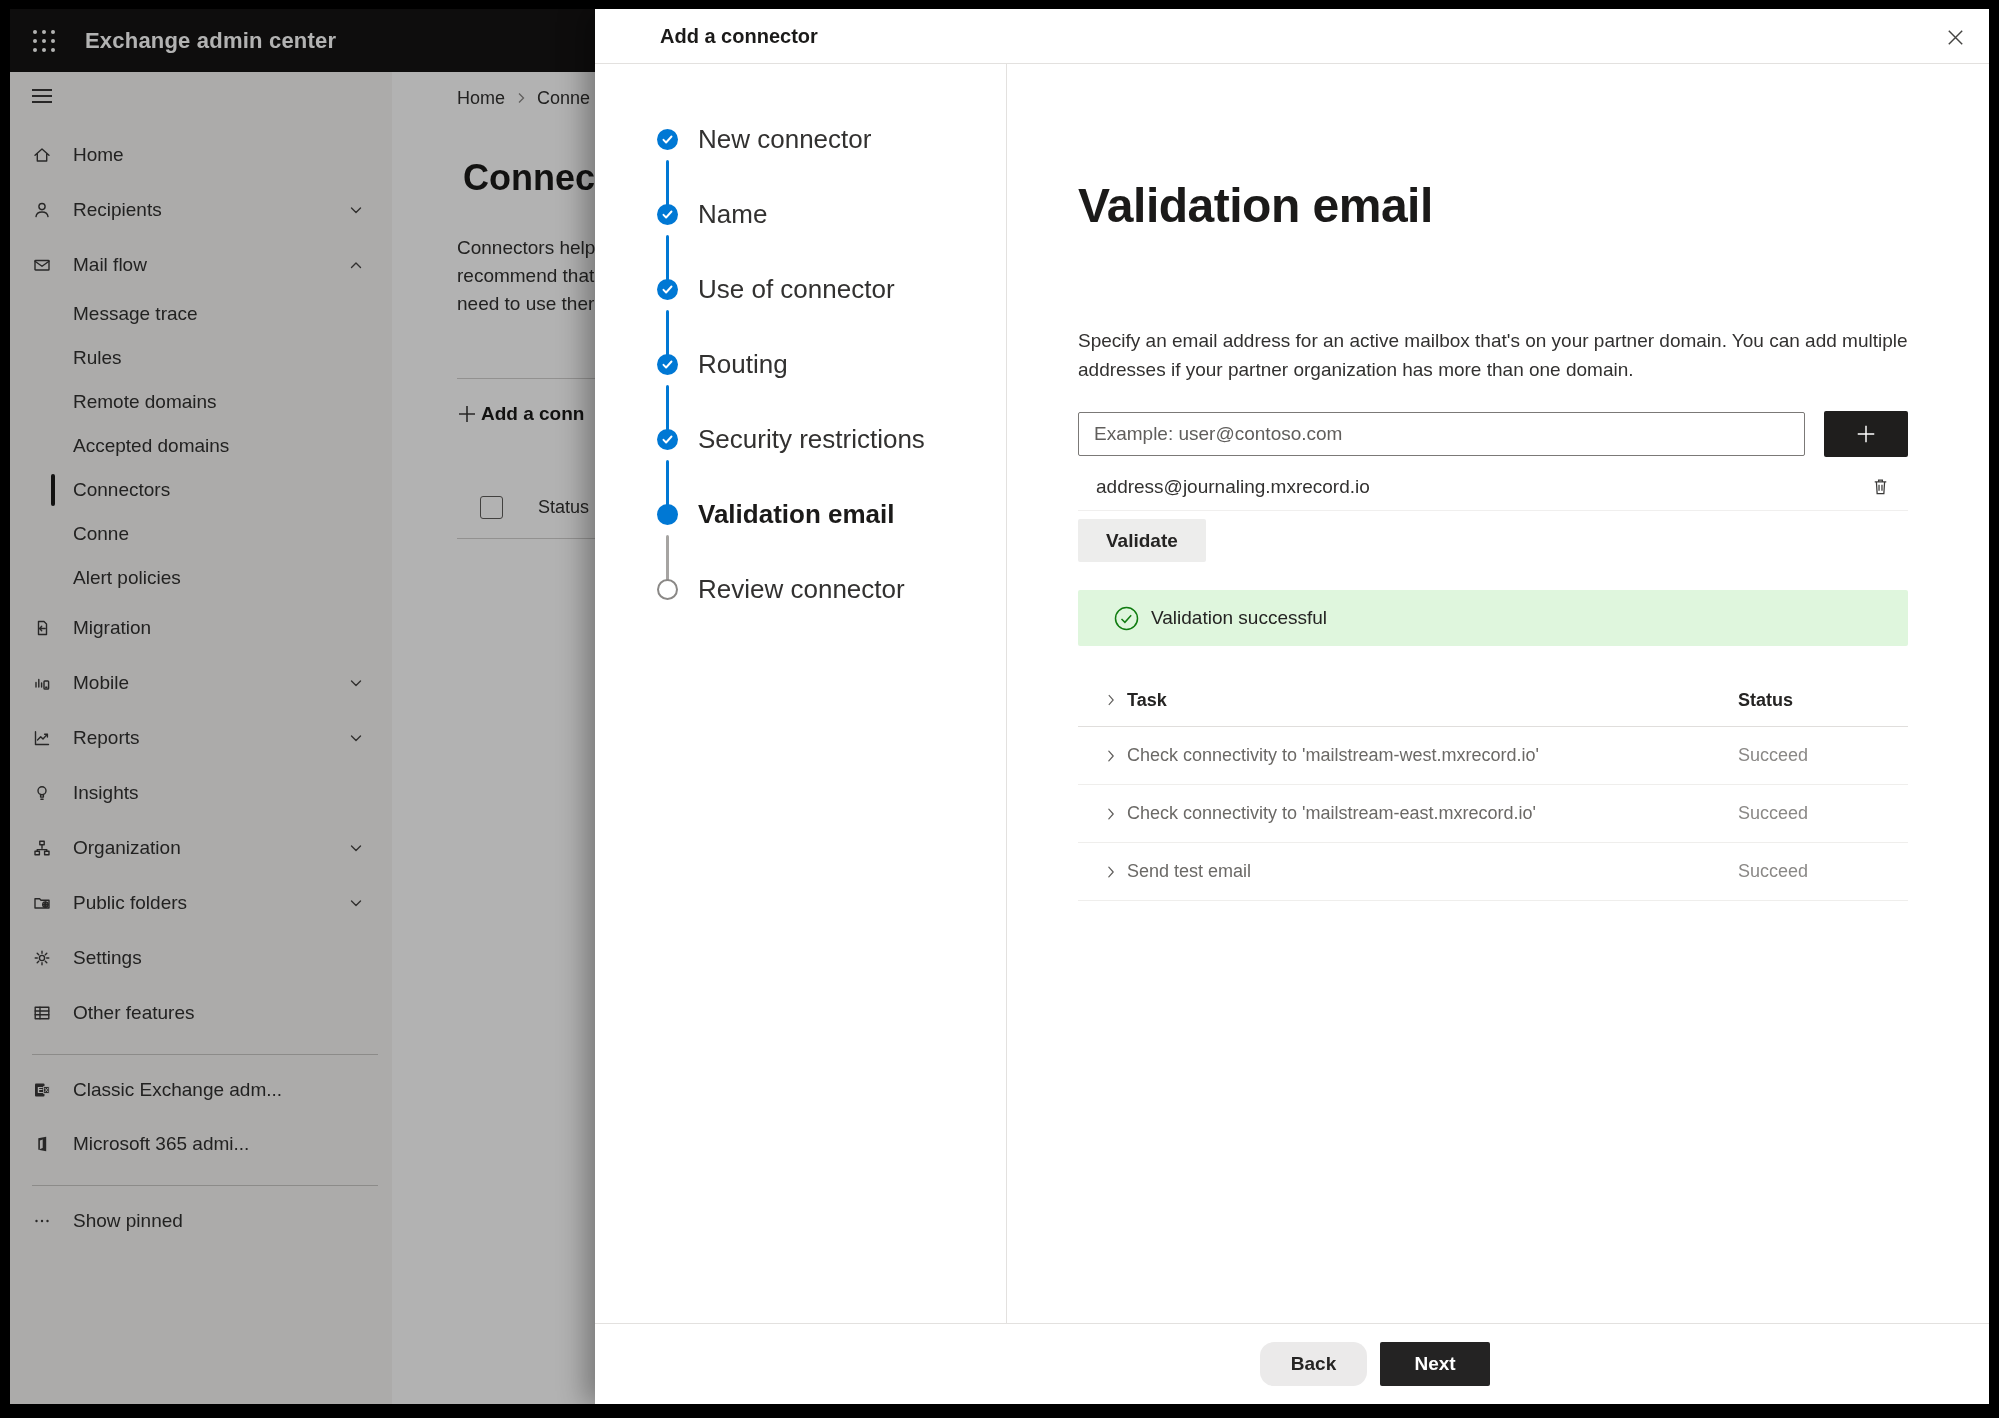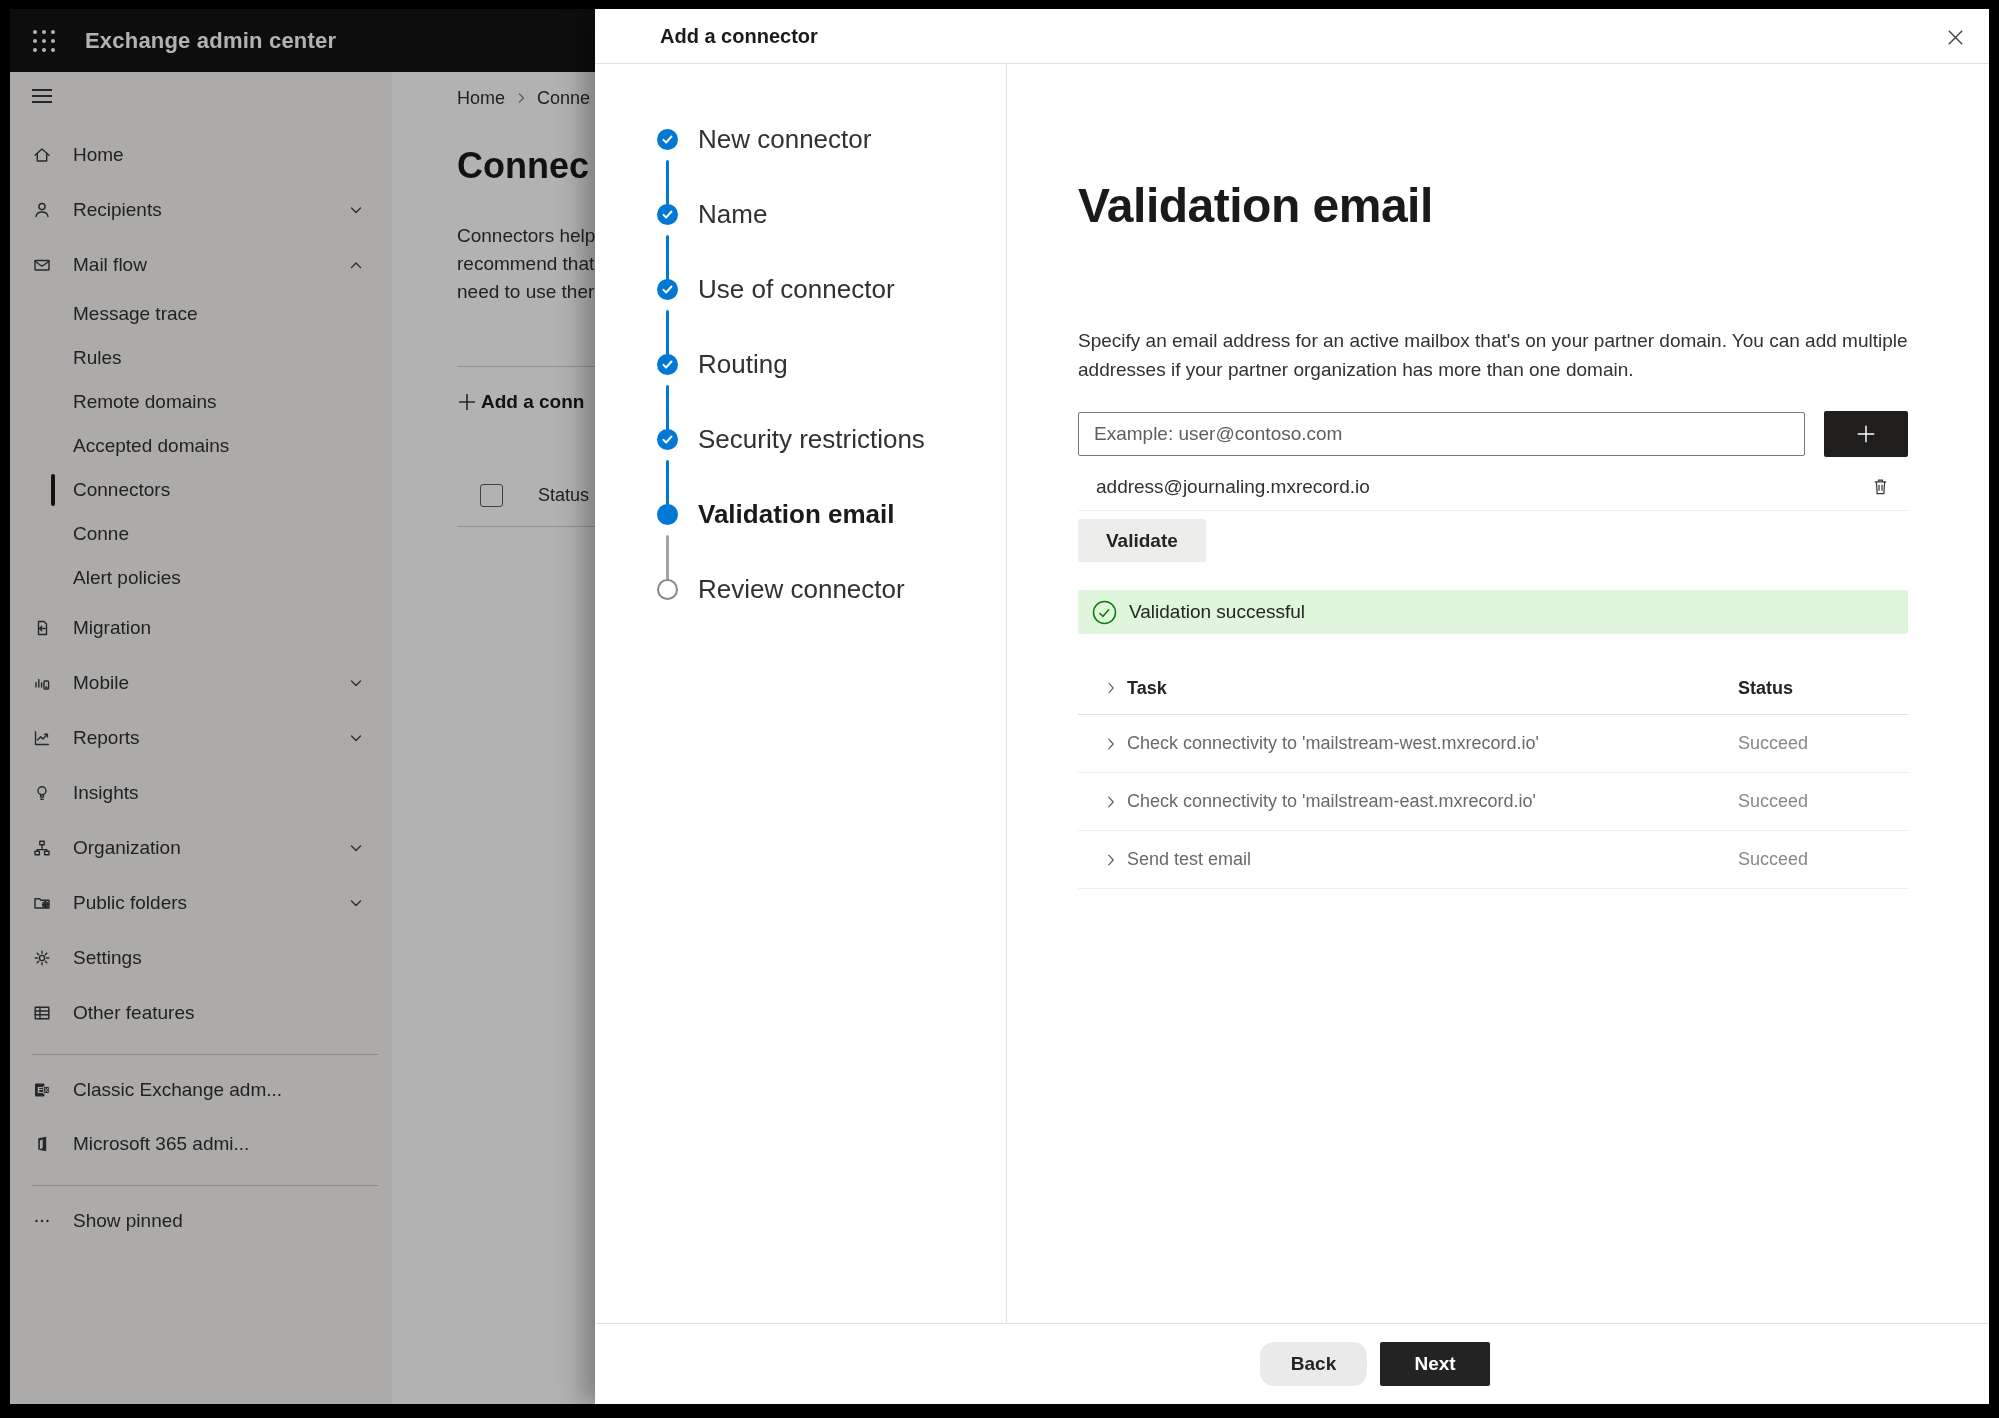--- a/index.html
+++ b/index.html
@@ -29,21 +29,21 @@
   .side-icon svg{width:20px;height:20px;display:block;}
   .side-label{font-size:19px;color:var(--text);white-space:nowrap;}
   .side-chevron{position:absolute;right:28px;width:16px;height:16px;color:#484644;}
   .side-chevron svg{width:16px;height:16px;display:block;}
   .sel-bar{position:absolute;left:41px;top:50%;transform:translateY(-50%);width:4px;height:32px;background:#1b1a19;border-radius:2px;}
   .side-div{border:none;border-top:1px solid #c9c7c5;margin:14px 14px 8px 22px;}
   .bg-content{width:203px;background:#fff;padding-left:65px;color:var(--text);}
   .breadcrumb{margin-top:14px;height:24px;display:flex;align-items:center;gap:10px;font-size:18px;white-space:nowrap;}
   .crumb{color:var(--text);cursor:pointer;}
   .crumb-sep{color:#8a8886;width:12px;height:12px;}
-  .bg-title{margin-top:34px;font-size:36px;line-height:44px;font-weight:700;color:var(--text-strong);white-space:nowrap;}
+  .bg-title{margin-top:46px;font-size:36px;line-height:44px;font-weight:700;color:var(--text-strong);white-space:nowrap;text-align:right;}
   .bg-paras{margin-top:34px;font-size:19px;line-height:28px;white-space:nowrap;}
   .bg-div{border:none;border-top:1px solid #d2d0ce;margin-top:60px;margin-right:0;}
   .bg-div2{border:none;border-top:1px solid #d2d0ce;margin-top:19px;}
   .add-row{margin-top:19px;height:32px;display:flex;align-items:center;gap:4px;font-size:19px;font-weight:600;color:var(--text-strong);white-space:nowrap;cursor:pointer;background:none;border:none;font-family:inherit;}
   .add-plus{width:20px;height:20px;color:#3a3938;flex:none;}
   .status-row{margin-top:66px;display:flex;align-items:center;}
   .bg-checkbox{width:23px;height:23px;border:1.5px solid #5f5d5b;border-radius:3px;margin-left:23px;background:#fff;cursor:pointer;}
   .status-label{margin-left:35px;font-size:18px;}
   .dim-overlay{position:absolute;inset:0;background:rgba(0,0,0,.30);z-index:5;}
 
@@ -71,21 +71,21 @@
   .p-heading{font-size:48px;line-height:56px;font-weight:700;letter-spacing:-.5px;color:var(--text-strong);}
   .p-desc{margin-top:92px;font-size:19px;line-height:29px;color:var(--text);width:836px;}
   .input-row{margin-top:28px;display:flex;gap:19px;align-items:flex-start;}
   .email-input{flex:1;height:44px;border:1px solid #7b7977;border-radius:2px;padding:0 15px;font-size:19px;color:var(--text);font-family:inherit;outline:none;}
   .email-input::placeholder{color:var(--text-muted);}
   .plus-btn{width:84px;height:46px;margin-top:-1px;background:#1f1e1d;border:none;border-radius:2px;cursor:pointer;display:flex;align-items:center;justify-content:center;color:#fff;}
   .address-row{margin-top:6px;height:48px;display:flex;align-items:center;justify-content:space-between;padding:0 10px 0 18px;border-bottom:1px solid #f0efee;}
   .address-text{font-size:19px;color:var(--text);}
   .trash-btn{width:36px;height:36px;background:none;border:none;cursor:pointer;display:flex;align-items:center;justify-content:center;color:#3b3a39;}
   .validate-btn{margin-top:8px;height:43px;padding:0 28px;background:#ededec;border:none;border-radius:2px;font-size:19px;font-weight:600;color:#252423;font-family:inherit;cursor:pointer;}
-  .banner{margin-top:28px;height:44px;background:var(--success-bg);border-radius:2px;display:flex;align-items:center;padding-left:14px;gap:12px;}
+  .banner{margin-top:28px;height:56px;background:var(--success-bg);border-radius:2px;display:flex;align-items:center;padding-left:36px;gap:12px;}
   .banner-icon{width:25px;height:25px;color:var(--success);flex:none;}
   .banner-text{font-size:19px;color:#252423;}
   .v-table{margin-top:28px;font-size:18px;}
   .t-head{height:53px;display:flex;align-items:center;border-bottom:1px solid #e0dedc;font-weight:600;color:#252423;}
   .t-row{height:58px;display:flex;align-items:center;border-bottom:1px solid #efeeec;}
   .c-chev{width:49px;padding-left:26px;flex:none;color:#605e5c;display:flex;align-items:center;background:none;border:none;cursor:pointer;}
   .c-chev svg{width:14px;height:14px;display:block;}
   .c-task{flex:1;min-width:0;color:#6b6966;}
   .t-head .c-task{color:#252423;}
   .c-status{width:170px;flex:none;color:#8a8886;}

